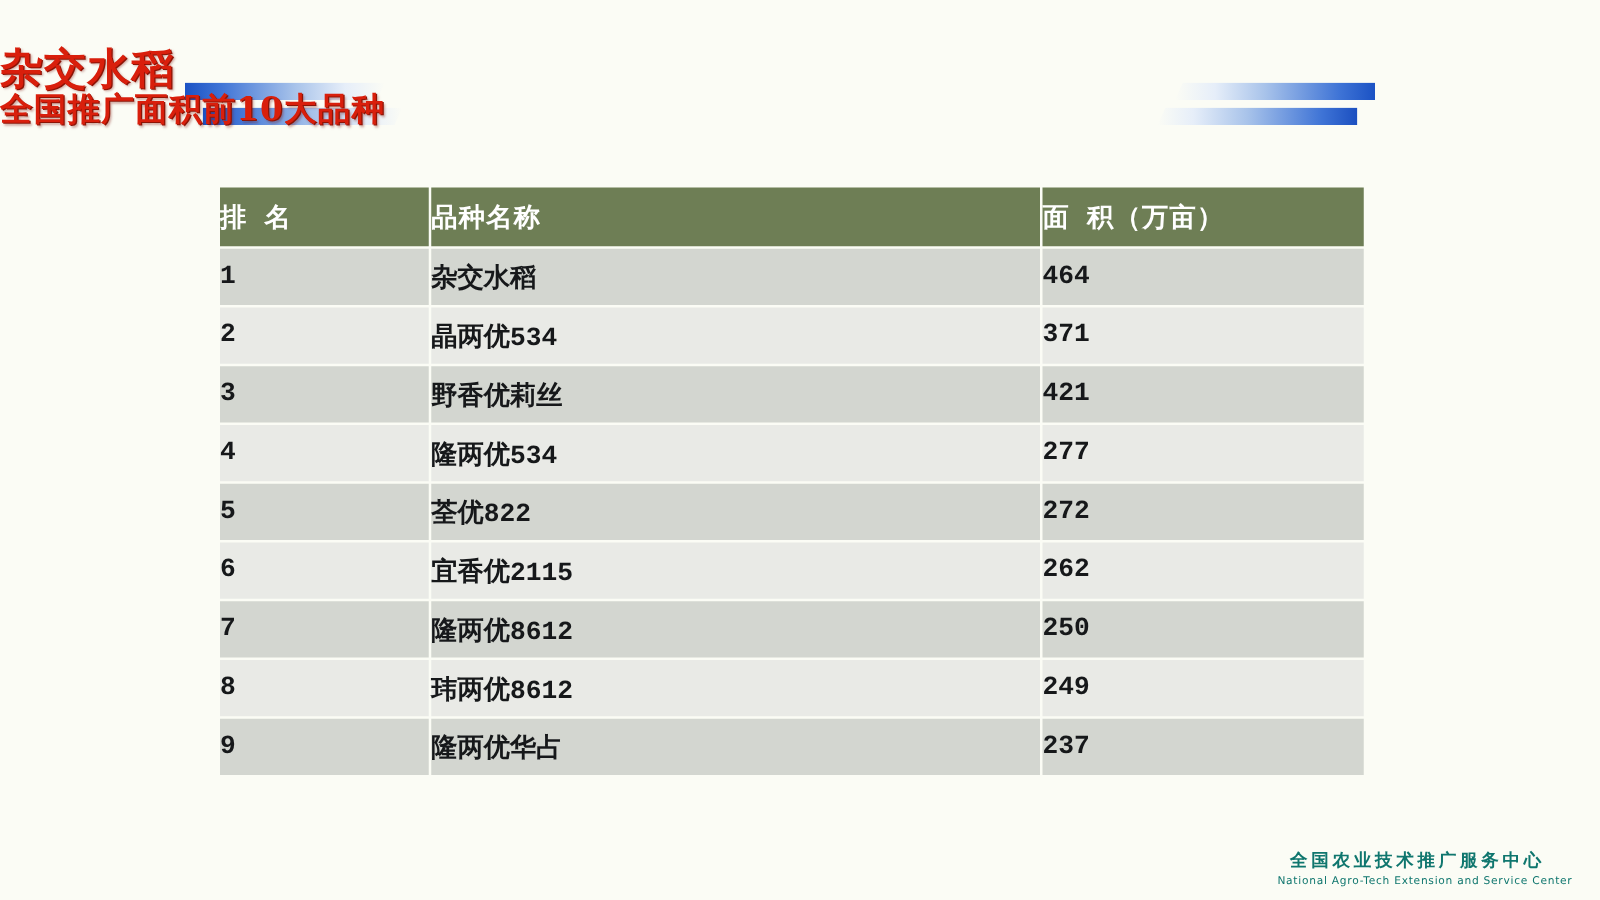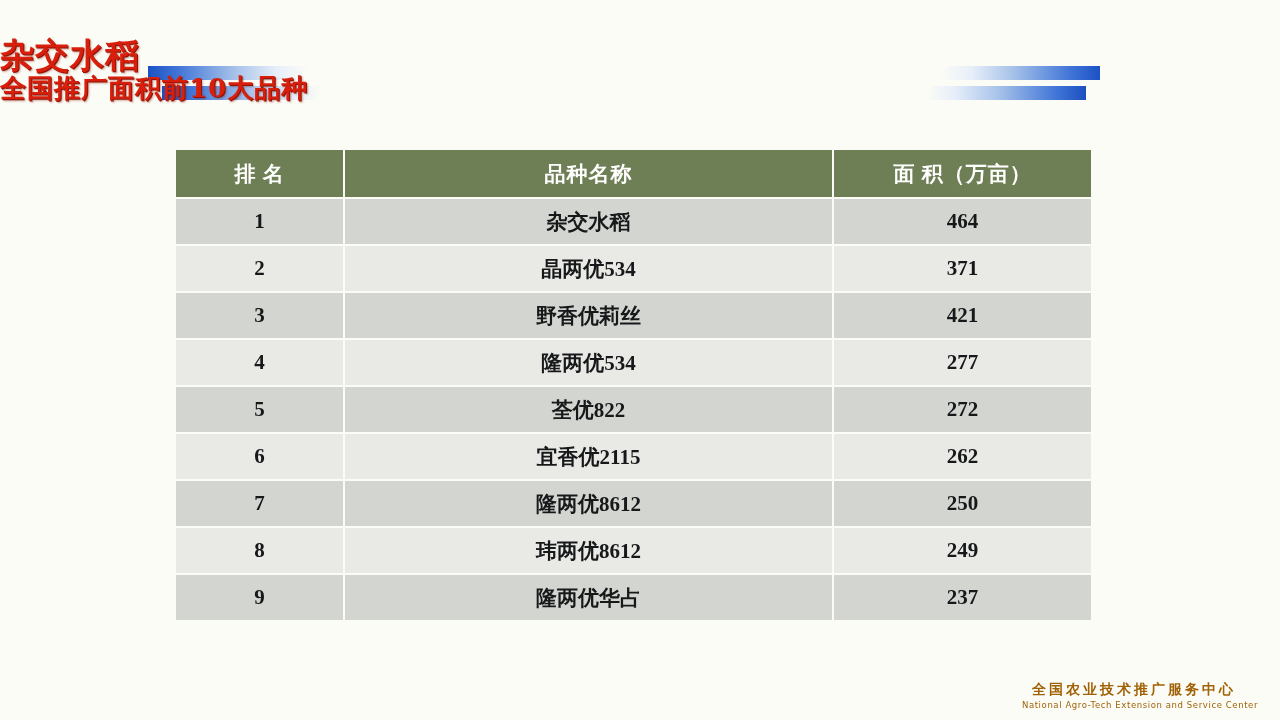--- a/index.html
+++ b/index.html
@@ -81,23 +81,23 @@
     width: 100%;
     border-collapse: separate;
     border-spacing: 2px;
     background: #fbfcf5;
     table-layout: fixed;
   }
   table.rank-table th,
   table.rank-table td {
     padding: 0;
     height: 45px;
-    text-align: center;
+    text-align: left;
     vertical-align: middle;
-    font-family: Liberation Serif, serif;
+    font-family: Liberation Mono, monospace;
   }
   table.rank-table th {
     background: #6e7e55;
     color: #ffffff;
     font-size: 21px;
     font-weight: bold;
     letter-spacing: 1px;
     height: 47px;
   }
   table.rank-table td {
@@ -111,21 +111,21 @@
   .col-rank { width: 167px; }
   .col-name { width: 487px; }
   .col-area { width: 257px; }
 
   
   .footer-logo {
     position: absolute;
     right: 22px;
     bottom: 10px;
     text-align: center;
-    color: #a16207;
+    color: #0f766e;
     font-family: "DejaVu Sans", "Liberation Sans", sans-serif;
   }
   .footer-cn {
     font-size: 14px;
     font-weight: bold;
     letter-spacing: 3px;
     line-height: 1.25;
   }
   .footer-en {
     font-size: 8.5px;

